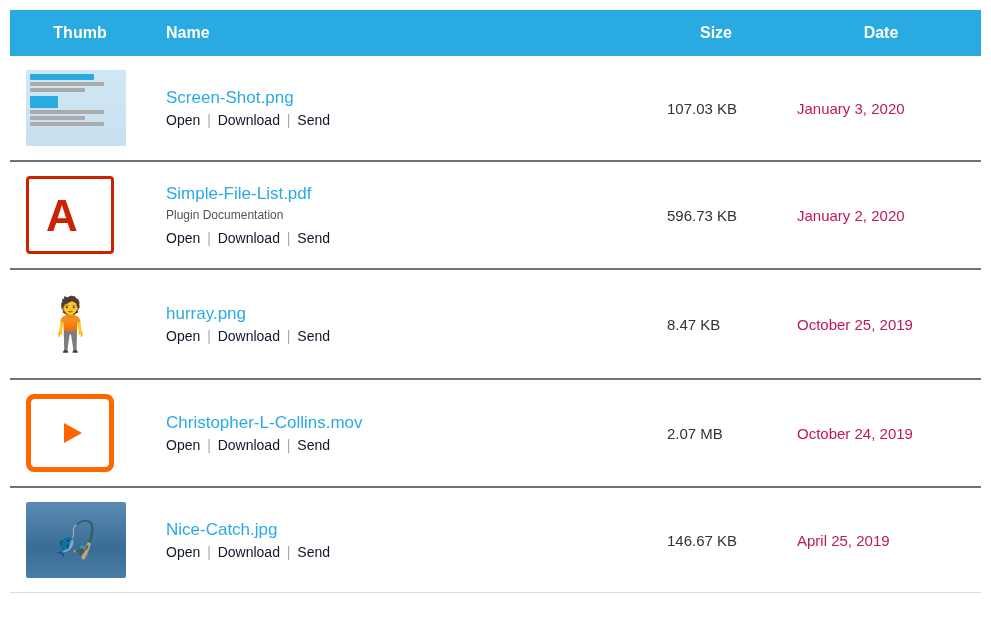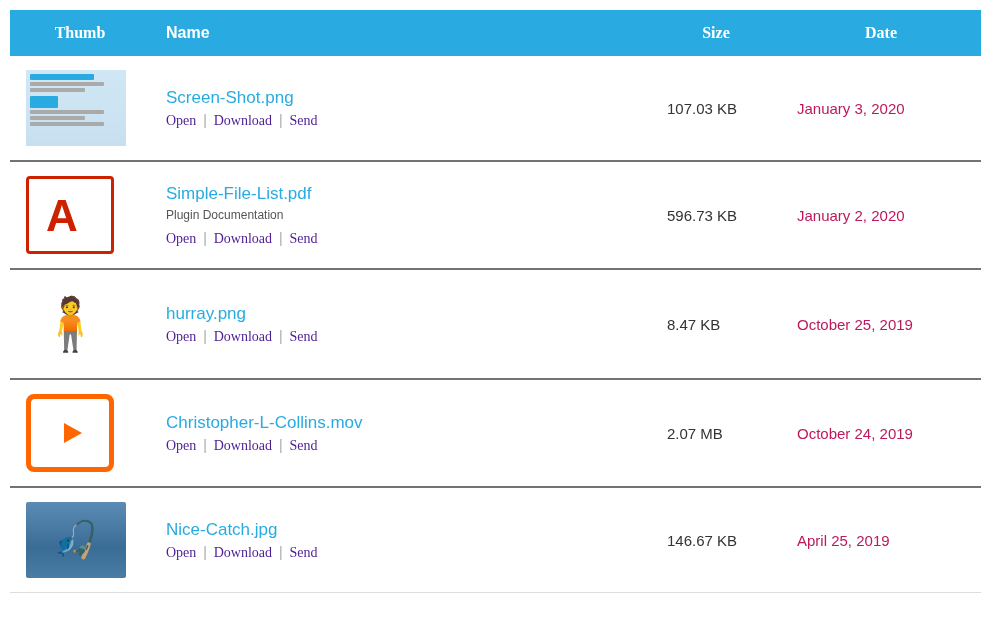--- a/index.html
+++ b/index.html
@@ -18,21 +18,20 @@
     }
     thead th {
       color: #fff;
       font-weight: bold;
       padding: 14px 16px;
       text-align: left;
       font-size: 16px;
     }
     thead th.center {
       text-align: center;
-      font-family: Liberation Serif, serif;
     }
     tbody tr {
       border-bottom: 2px solid #737373;
       background: #fff;
     }
     tbody tr:last-child {
       border-bottom: 1px solid #ddd;
     }
     tbody td {
       padding: 14px 16px;
@@ -53,24 +52,23 @@
     .file-desc {
       color: #555;
       font-size: 12px;
       margin-bottom: 8px;
     }
     .file-actions {
       font-size: 14px;
       color: #29abe2;
     }
     .file-actions a {
-      color: #4c1d95;
+      color: #0f172a;
       text-decoration: none;
       cursor: pointer;
-      font-family: Liberation Serif, serif;
     }
     .file-actions span {
       color: #aaa;
       margin: 0 3px;
     }
     .size-cell {
       font-size: 15px;
       color: #333;
       width: 130px;
     }

